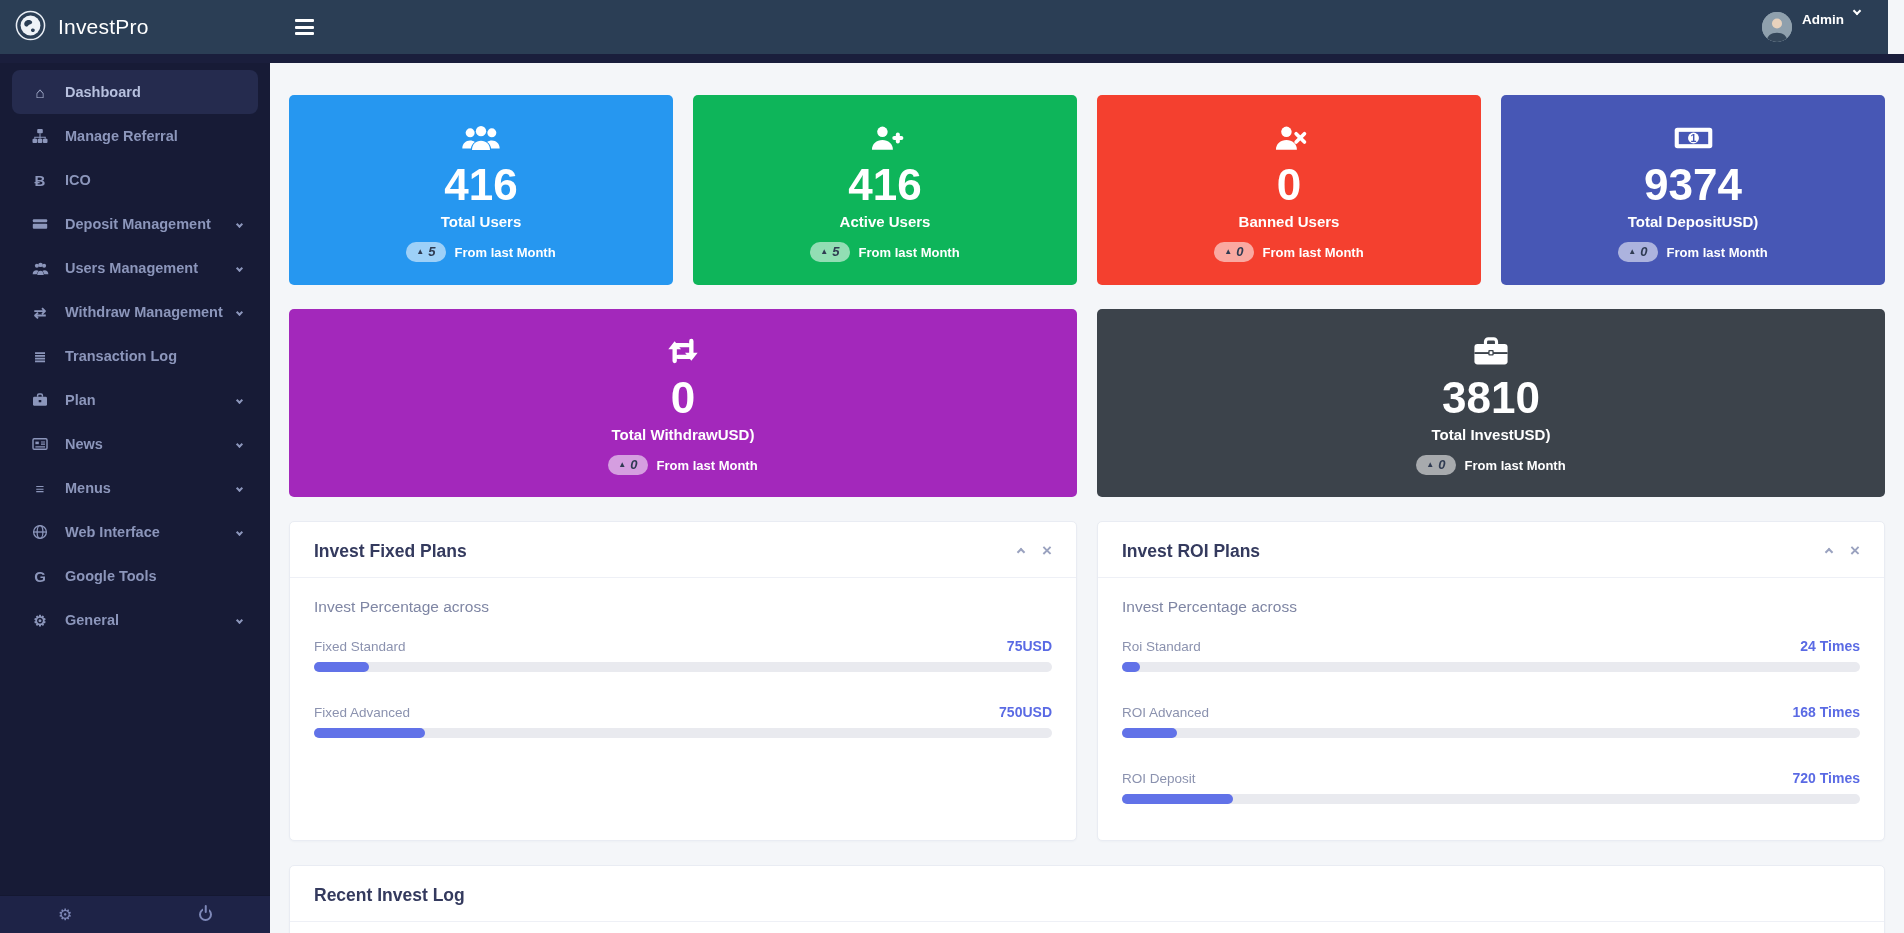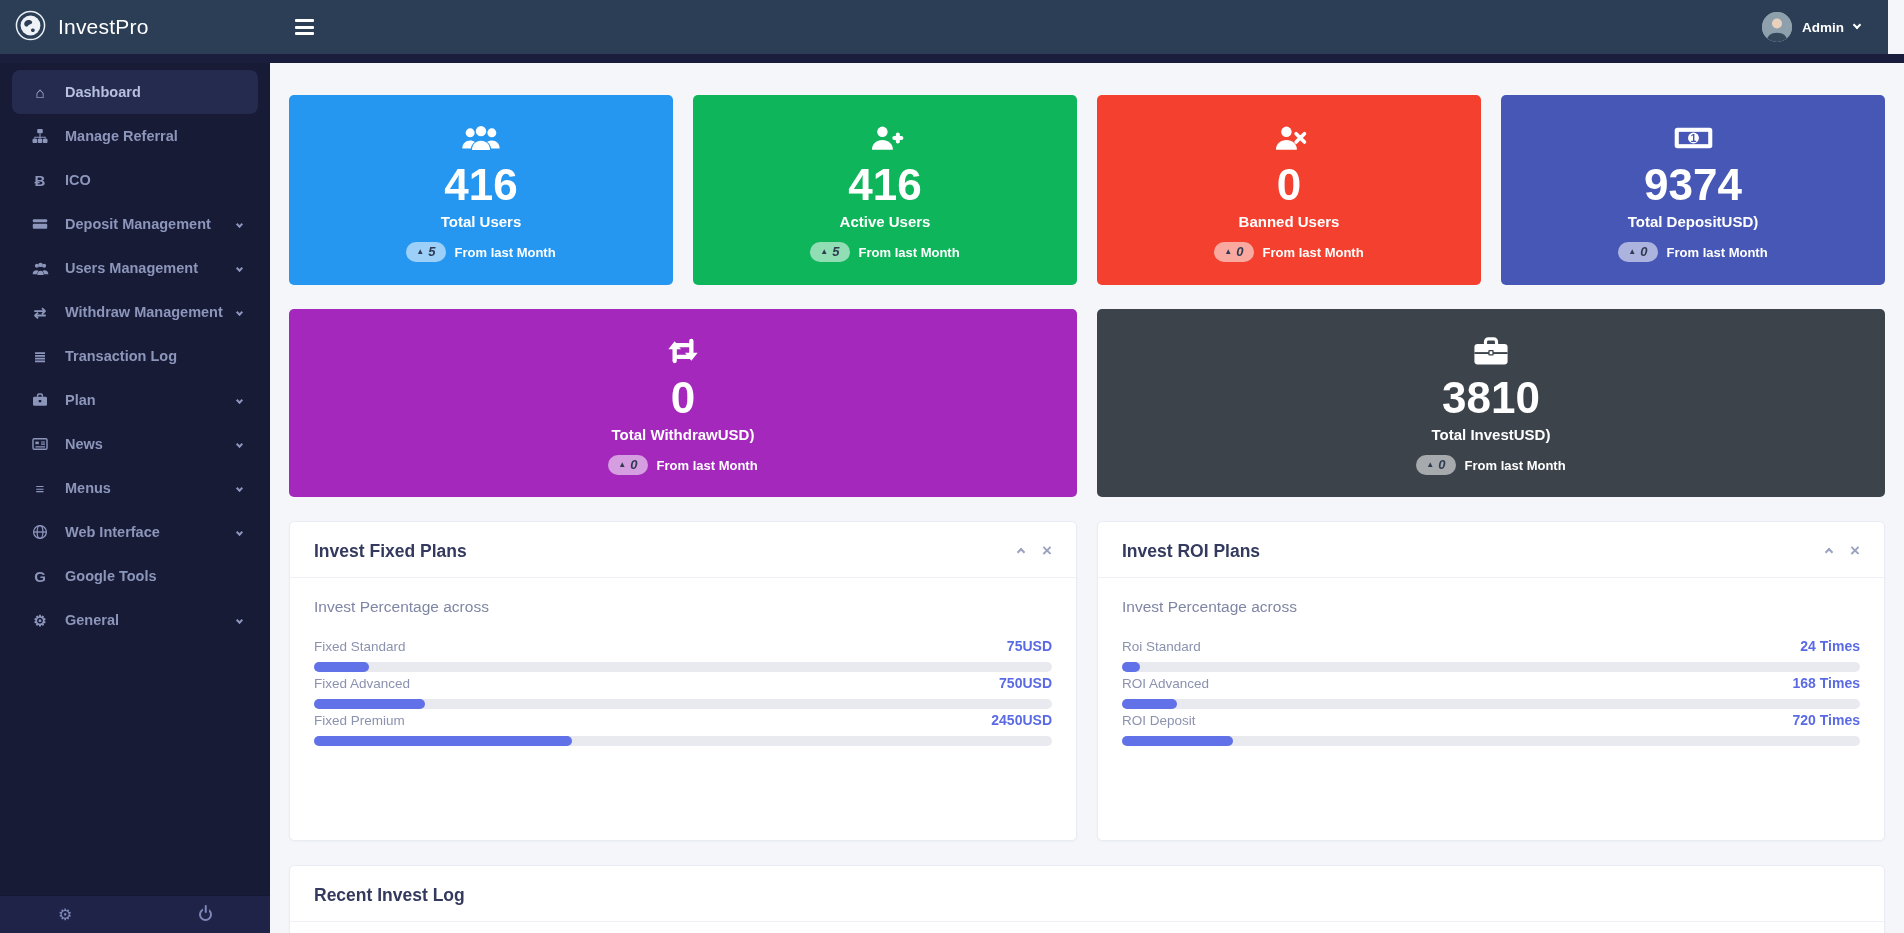--- a/index.html
+++ b/index.html
@@ -6,21 +6,21 @@
   html,body{margin:0;padding:0;width:1904px;height:933px;overflow:hidden}
   body{background:#f4f6f9;font-family:"Liberation Sans",sans-serif;-webkit-font-smoothing:antialiased}
 
   
   .navbar{position:fixed;top:0;left:0;right:16px;height:54px;background:#2b3e55;display:flex;align-items:center;z-index:10}
   .strip{position:fixed;top:54px;left:0;right:0;height:9px;background:#1a1e3c;z-index:9}
   .brand{width:270px;display:flex;align-items:center;gap:12px;padding-left:15px;cursor:pointer}
   .brand-name{color:#fff;font-size:21px;font-weight:500;letter-spacing:.2px}
   .burger{margin-left:25px;display:flex;flex-direction:column;gap:3.5px;cursor:pointer}
   .burger span{display:block;width:19px;height:3px;background:#fff;border-radius:1px}
-  .nav-user{margin-left:auto;margin-right:28px;display:flex;align-items:center;gap:10px;cursor:pointer}
+  .nav-user{margin-left:auto;margin-right:28px;display:flex;align-items:flex-start;gap:10px;cursor:pointer}
   .avatar{width:30px;height:30px;border-radius:50%;overflow:hidden;background:#90a2b2;flex:none}
   .nav-user .name{color:#fff;font-size:13.5px;font-weight:700}
   .chev{display:inline-block;width:6px;height:6px;border-right:2px solid currentColor;border-bottom:2px solid currentColor;transform:rotate(45deg)}
   .chev.up{transform:rotate(-135deg)}
   .nav-user .chev{color:#fff;margin-top:-4px}
 
   
   .sidebar{position:fixed;top:54px;left:0;bottom:0;width:270px;background:#171b36;display:flex;flex-direction:column;z-index:8}
   .menu{padding-top:16px;display:flex;flex-direction:column}
   .s-item{display:flex;align-items:center;height:44px;margin:0 12px;padding:0 16px;border-radius:8px;color:#8c96bb;cursor:pointer;flex:none}
@@ -52,21 +52,21 @@
 
   .panel{flex:1;background:#fff;border:1px solid #e9ecf3;border-radius:5px;box-shadow:0 1px 2px rgba(40,50,90,.03)}
   .row.panels .panel{height:320px}
   .p-head{display:flex;align-items:center;padding:19px 24px 15px;border-bottom:1px solid #eef0f6}
   .p-title{font-size:17.5px;font-weight:700;color:#343a5e;margin:0}
   .p-tools{margin-left:auto;display:flex;align-items:center;gap:18px;color:#9aa2bf}
   .p-tools .chev{width:6px;height:6px;cursor:pointer}
   .p-tools .x{font-size:17px;font-weight:700;line-height:1;cursor:pointer;margin-top:-2px}
   .p-body{padding:20px 24px}
   .p-sub{font-size:15.5px;color:#7f86a4;margin-bottom:22px}
-  .prow{margin-bottom:3px}
+  .prow{margin-bottom:32px}
   .prow-top{display:flex;justify-content:space-between;align-items:baseline;margin-bottom:8px}
   .prow-label{font-size:13.5px;color:#8b92af}
   .prow-value{font-size:14px;font-weight:700;color:#5a6ae4}
   .track{height:10px;background:#e9eaef;border-radius:6px}
   .fill{height:100%;background:#6172e8;border-radius:6px}
   .recent{height:140px}
 </style>
 </head>
 <body>
 
@@ -364,29 +364,20 @@
           </div>
           <div class="prow">
             <div class="prow-top">
               <span class="prow-label">Fixed Advanced</span>
               <span class="prow-value">750USD</span>
             </div>
             <div class="track">
               <div class="fill" style="width:15%"></div>
             </div>
           </div>
-          <div class="prow">
-            <div class="prow-top">
-              <span class="prow-label">Fixed Premium</span>
-              <span class="prow-value">2450USD</span>
-            </div>
-            <div class="track">
-              <div class="fill" style="width:35%"></div>
-            </div>
-          </div>
         </div>
       </section>
       <section class="panel">
         <div class="p-head">
           <h2 class="p-title">Invest ROI Plans</h2>
           <div class="p-tools">
             <span class="chev up"></span>
             <span class="x">×</span>
           </div>
         </div>

